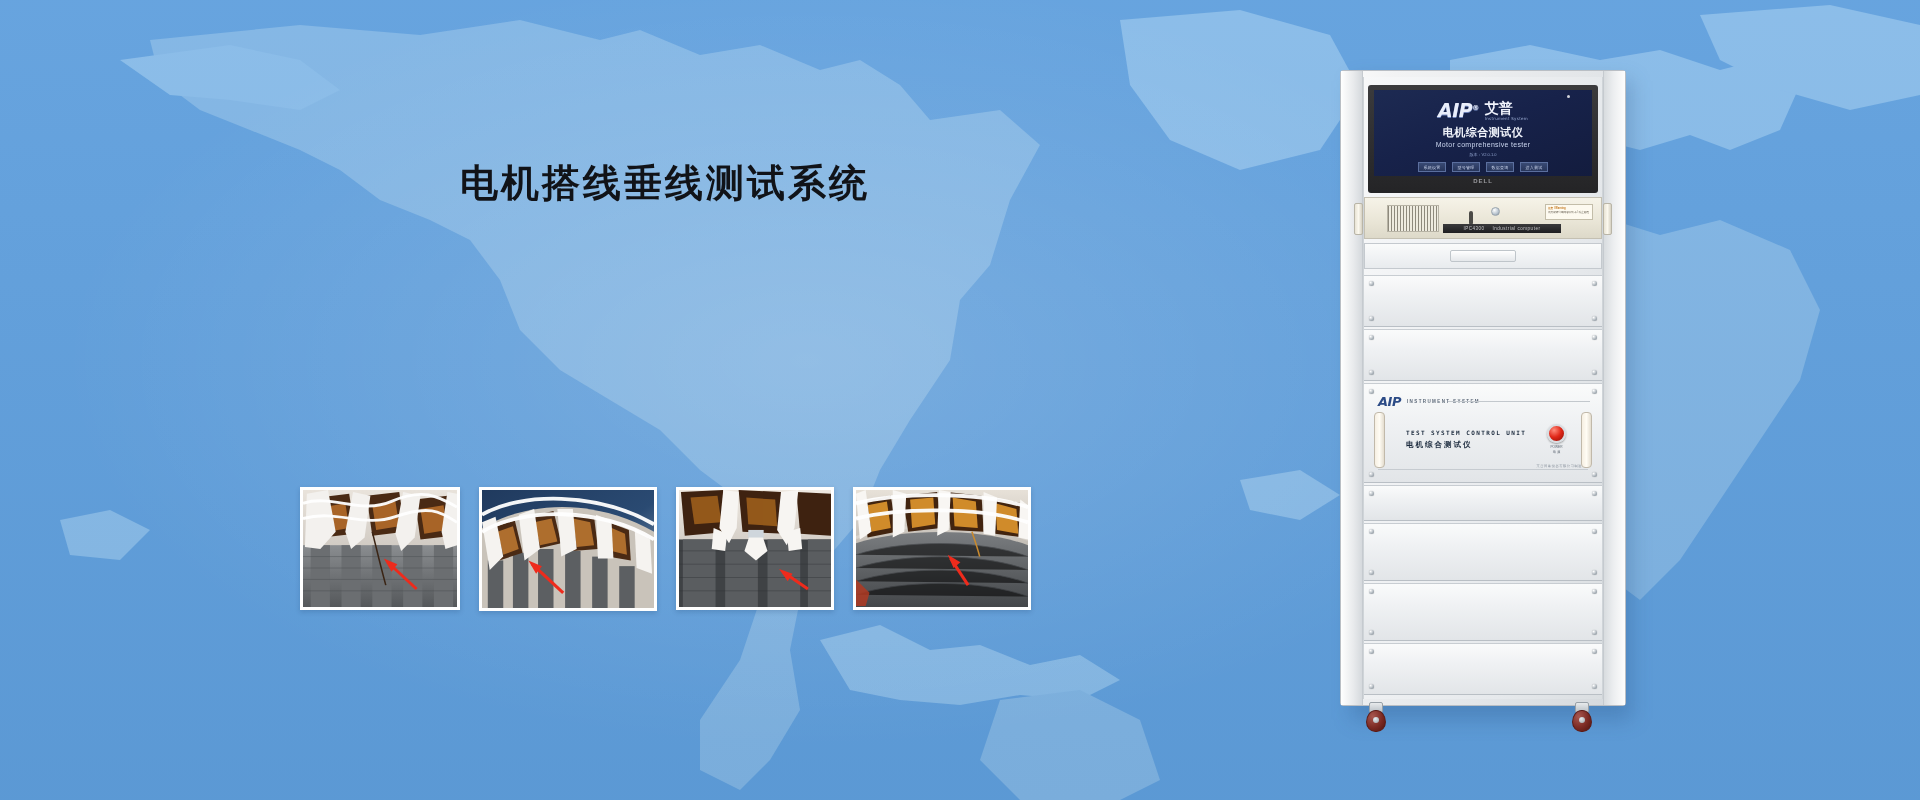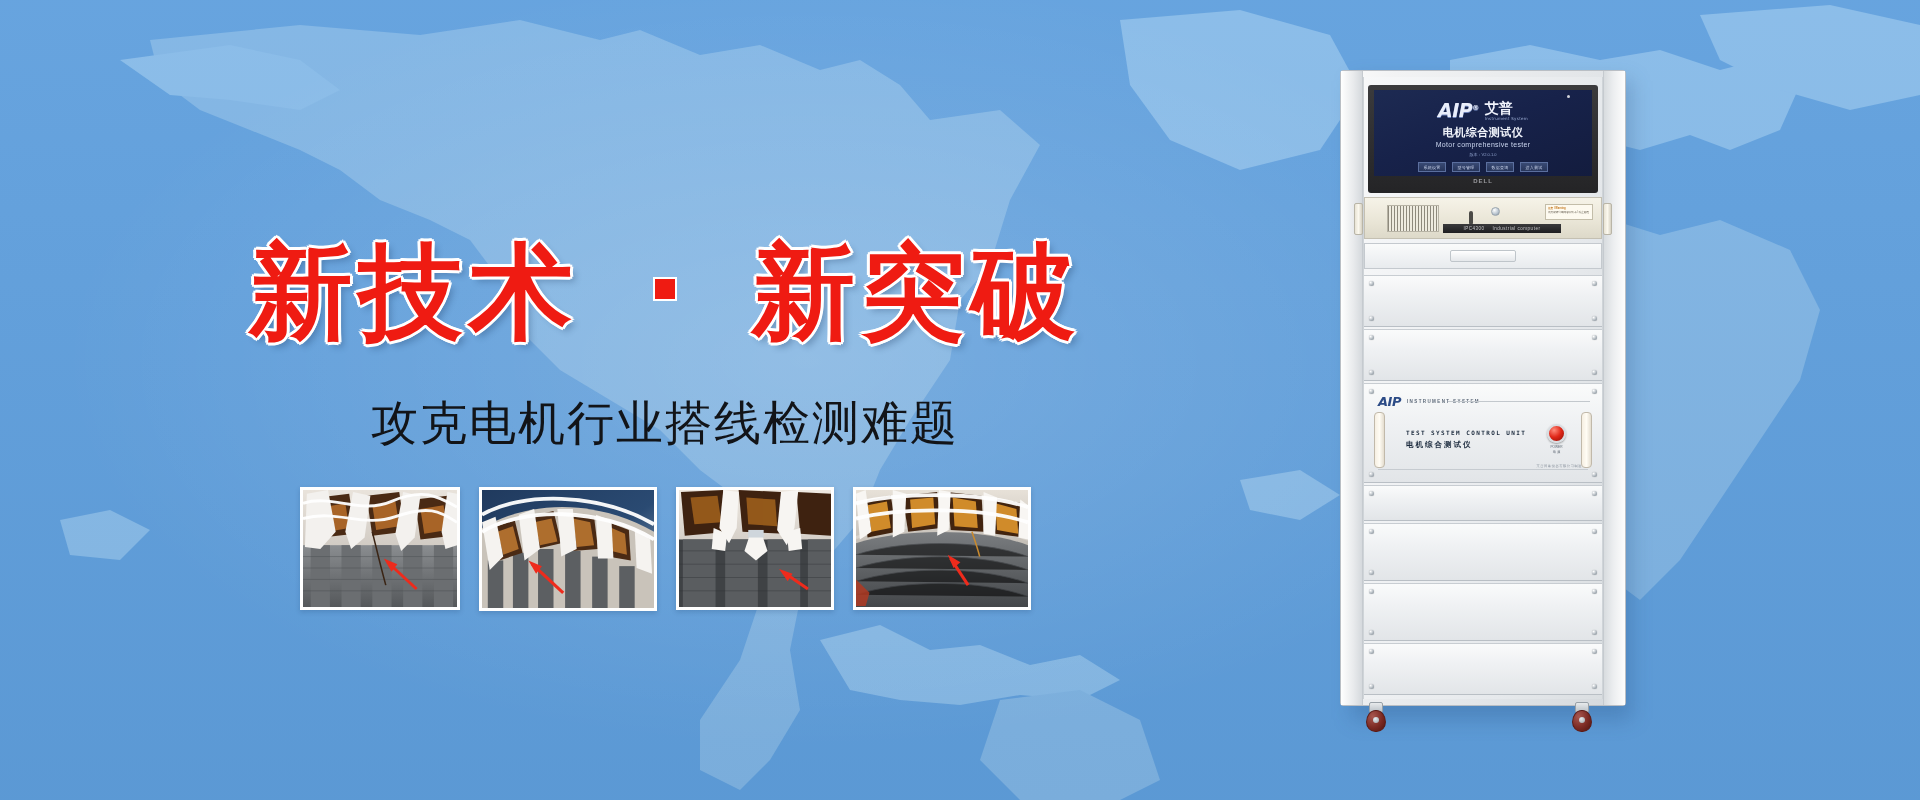--- a/index.html
+++ b/index.html
@@ -453,28 +453,23 @@
 
     <path class="land2" d="M1700 15 L1830 5 L1920 25 L1920 95 L1850 110 L1780 90 L1720 60 Z"></path>
 
     <path class="land2" d="M60 520 L110 510 L150 530 L120 560 L70 555 Z"></path>
     <path class="land2" d="M1240 480 L1300 470 L1340 495 L1300 520 L1250 510 Z"></path>
   </svg>
   <div class="bg-sheen"></div>
 
   <div class="copy">
 
-
-    <div class="headline">
-      <span>新技术</span>
-      <span class="dot-sep"></span>
-      <span>新突破</span>
-    </div>
-
-    <div class="subline">攻克电机行业搭线检测难题</div>
+    <div class="eyebrow">电机搭线垂线测试系统</div>
+
+
 
     <div class="thumbs">
 
       <div class="thumb" style="width:160px;height:123px;">
         <div class="photo">
           <svg viewBox="0 0 160 123" preserveAspectRatio="none">
             <defs>
               <linearGradient id="g1bg" x1="0" y1="0" x2="0" y2="1">
                 <stop offset="0" stop-color="#e9e3db"></stop>
                   <stop offset="1" stop-color="#b8b2ab"></stop>

